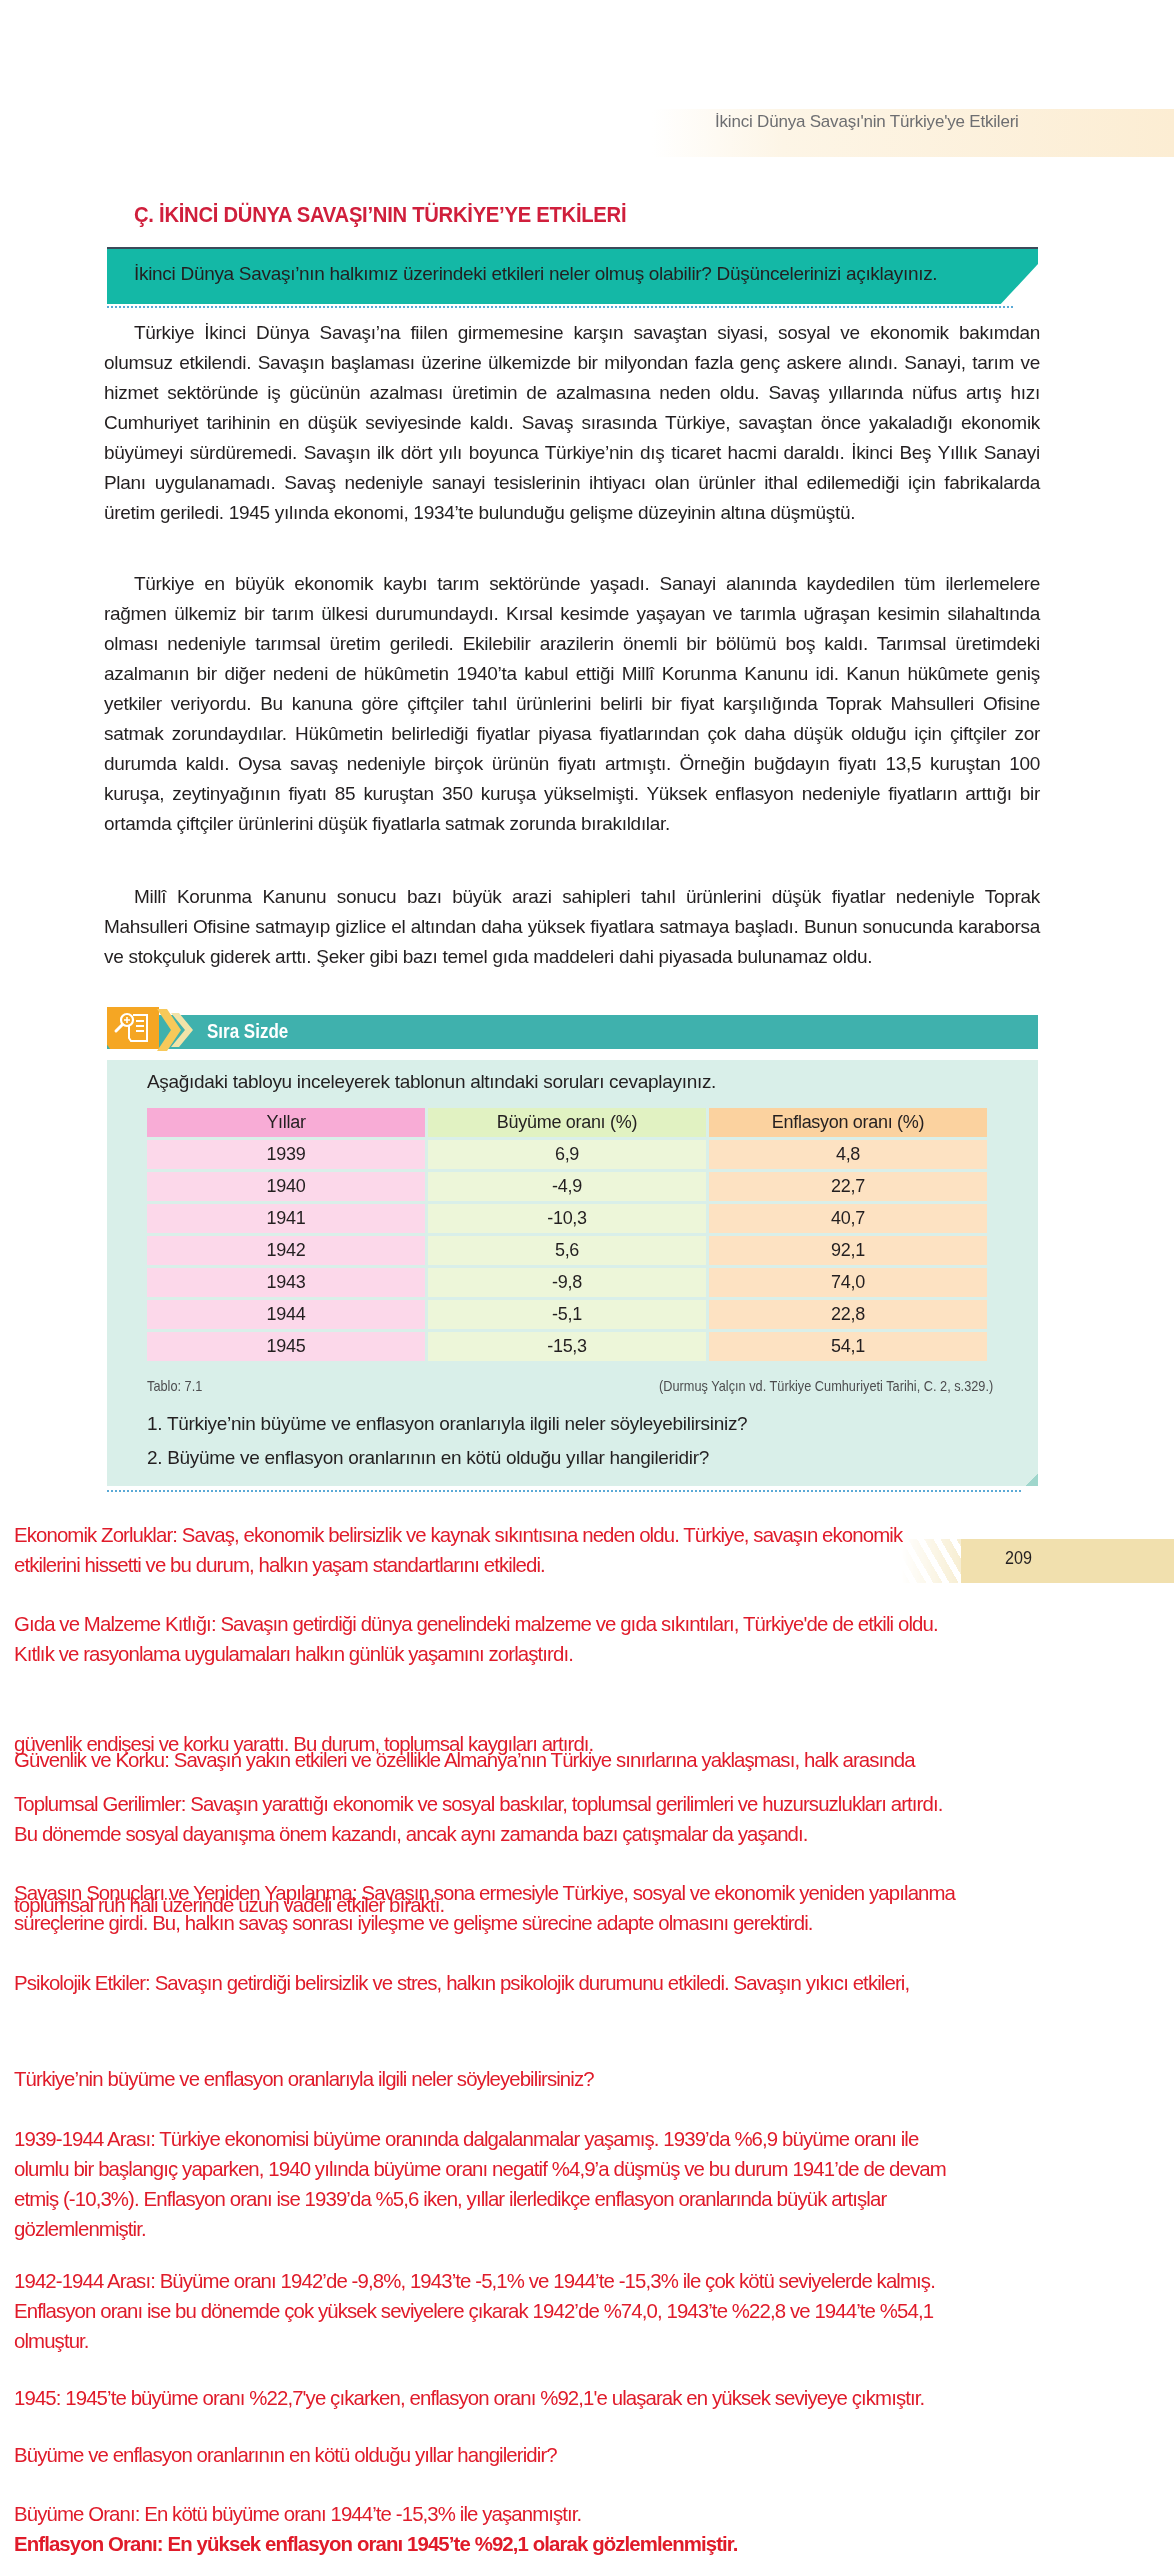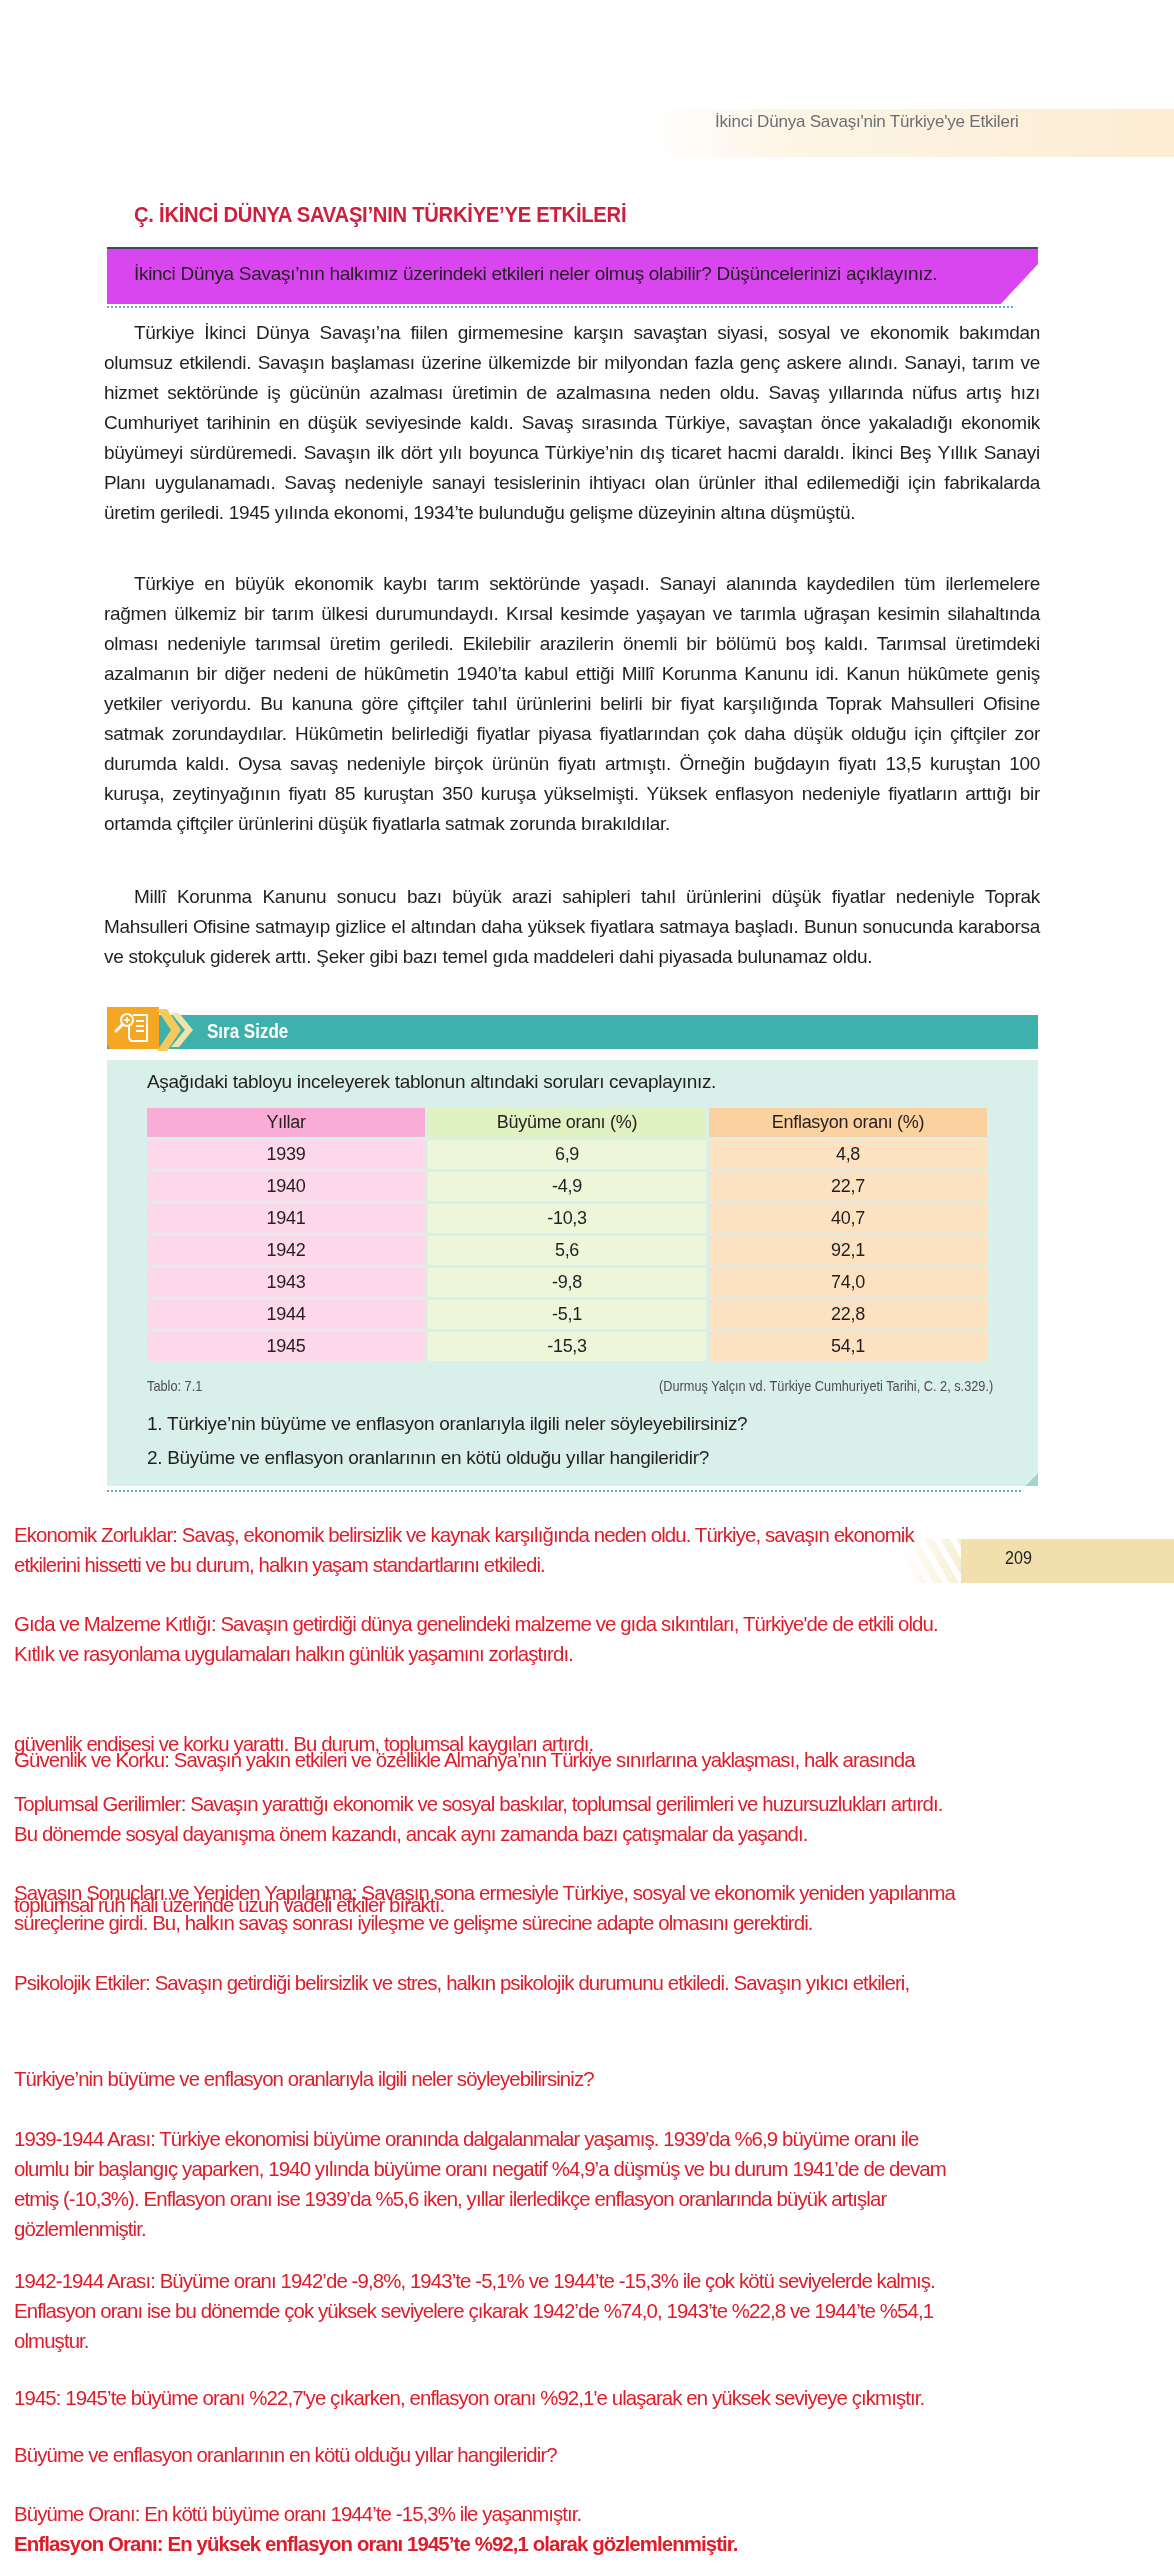--- a/index.html
+++ b/index.html
@@ -14,21 +14,21 @@
     position: absolute; left: 63px; top: 3px; font-size: 17px; color: #6d6e71; letter-spacing: -0.2px;
   }
 
   .section-title {
     position: absolute; left: 134px; top: 202px; font-size: 22px; font-weight: bold; color: #d01f3c;
     letter-spacing: -0.3px; transform: scaleX(0.92); transform-origin: left;
   }
 
   .question-box {
     position: absolute; left: 107px; top: 247px; width: 931px; height: 57px;
-    background: #d946ef; border-top: 2px solid #3c4a5a;
+    background: #14b8a6; border-top: 2px solid #3c4a5a;
     clip-path: polygon(0 0, 100% 0, 100% 30%, 96% 100%, 0 100%);
   }
   .question-box span {
     position: absolute; left: 27px; top: 14px; font-size: 19px; color: #231f20; letter-spacing: -0.3px;
   }
   .dotted-line {
     position: absolute; height: 0; border-top: 2px dotted #5aa9d6;
   }
 
   .body-text {
@@ -197,21 +197,21 @@
 <div class="caption-left">Tablo: 7.1</div>
 <div class="caption-right">(Durmuş Yalçın vd. Türkiye Cumhuriyeti Tarihi, C. 2, s.329.)</div>
 <div class="sira-q" style="top:1413px;">1. Türkiye’nin büyüme ve enflasyon oranlarıyla ilgili neler söyleyebilirsiniz?</div>
 <div class="sira-q" style="top:1447px;">2. Büyüme ve enflasyon oranlarının en kötü olduğu yıllar hangileridir?</div>
 
 <div class="page-stripes"></div>
 <div class="page-band"></div>
 <div class="page-number">209</div>
 
 <div id="answers">
-    <div class="answer" style="top: 1521px;">Ekonomik Zorluklar: Savaş, ekonomik belirsizlik ve kaynak karşılığında neden oldu. Türkiye, savaşın ekonomik</div>
+    <div class="answer" style="top: 1521px;">Ekonomik Zorluklar: Savaş, ekonomik belirsizlik ve kaynak sıkıntısına neden oldu. Türkiye, savaşın ekonomik</div>
     <div class="answer" style="top: 1551px;">etkilerini hissetti ve bu durum, halkın yaşam standartlarını etkiledi.</div>
     <div class="answer" style="top: 1610px;">Gıda ve Malzeme Kıtlığı: Savaşın getirdiği dünya genelindeki malzeme ve gıda sıkıntıları, Türkiye'de de etkili oldu.</div>
     <div class="answer" style="top: 1640px;">Kıtlık ve rasyonlama uygulamaları halkın günlük yaşamını zorlaştırdı.</div>
     <div class="answer" style="top: 1700px; margin-top: 46px;">Güvenlik ve Korku: Savaşın yakın etkileri ve özellikle Almanya’nın Türkiye sınırlarına yaklaşması, halk arasında</div>
     <div class="answer" style="top: 1730px;">güvenlik endişesi ve korku yarattı. Bu durum, toplumsal kaygıları artırdı.</div>
     <div class="answer" style="top: 1790px;">Toplumsal Gerilimler: Savaşın yarattığı ekonomik ve sosyal baskılar, toplumsal gerilimleri ve huzursuzlukları artırdı.</div>
     <div class="answer" style="top: 1820px;">Bu dönemde sosyal dayanışma önem kazandı, ancak aynı zamanda bazı çatışmalar da yaşandı.</div>
     <div class="answer" style="top: 1879px;">Savaşın Sonuçları ve Yeniden Yapılanma: Savaşın sona ermesiyle Türkiye, sosyal ve ekonomik yeniden yapılanma</div>
     <div class="answer" style="top: 1909px;">süreçlerine girdi. Bu, halkın savaş sonrası iyileşme ve gelişme sürecine adapte olmasını gerektirdi.</div>
     <div class="answer" style="top: 1969px;">Psikolojik Etkiler: Savaşın getirdiği belirsizlik ve stres, halkın psikolojik durumunu etkiledi. Savaşın yıkıcı etkileri,</div>

